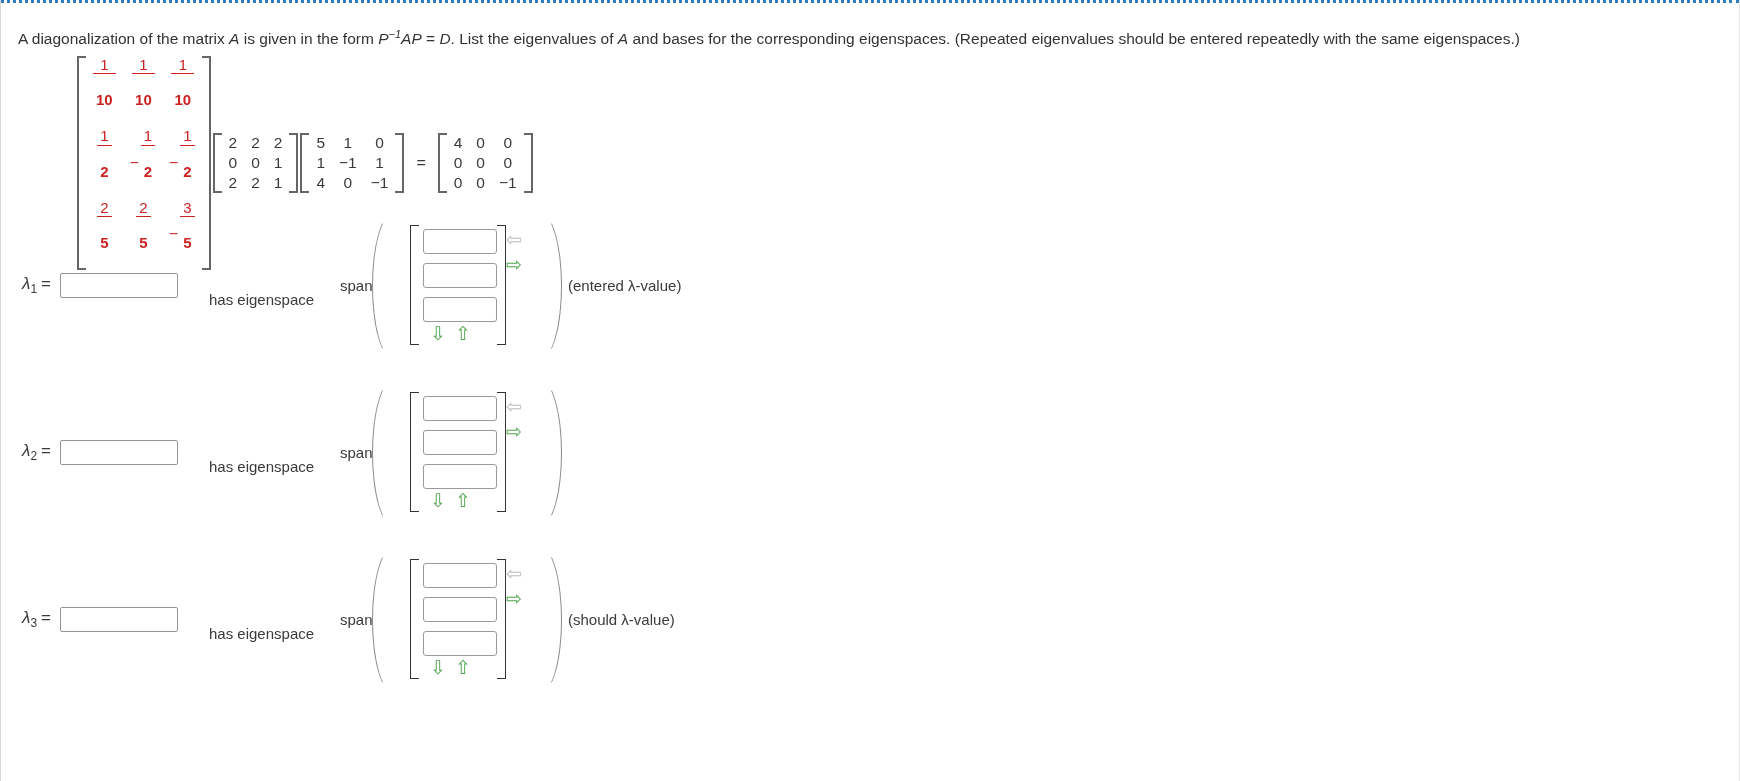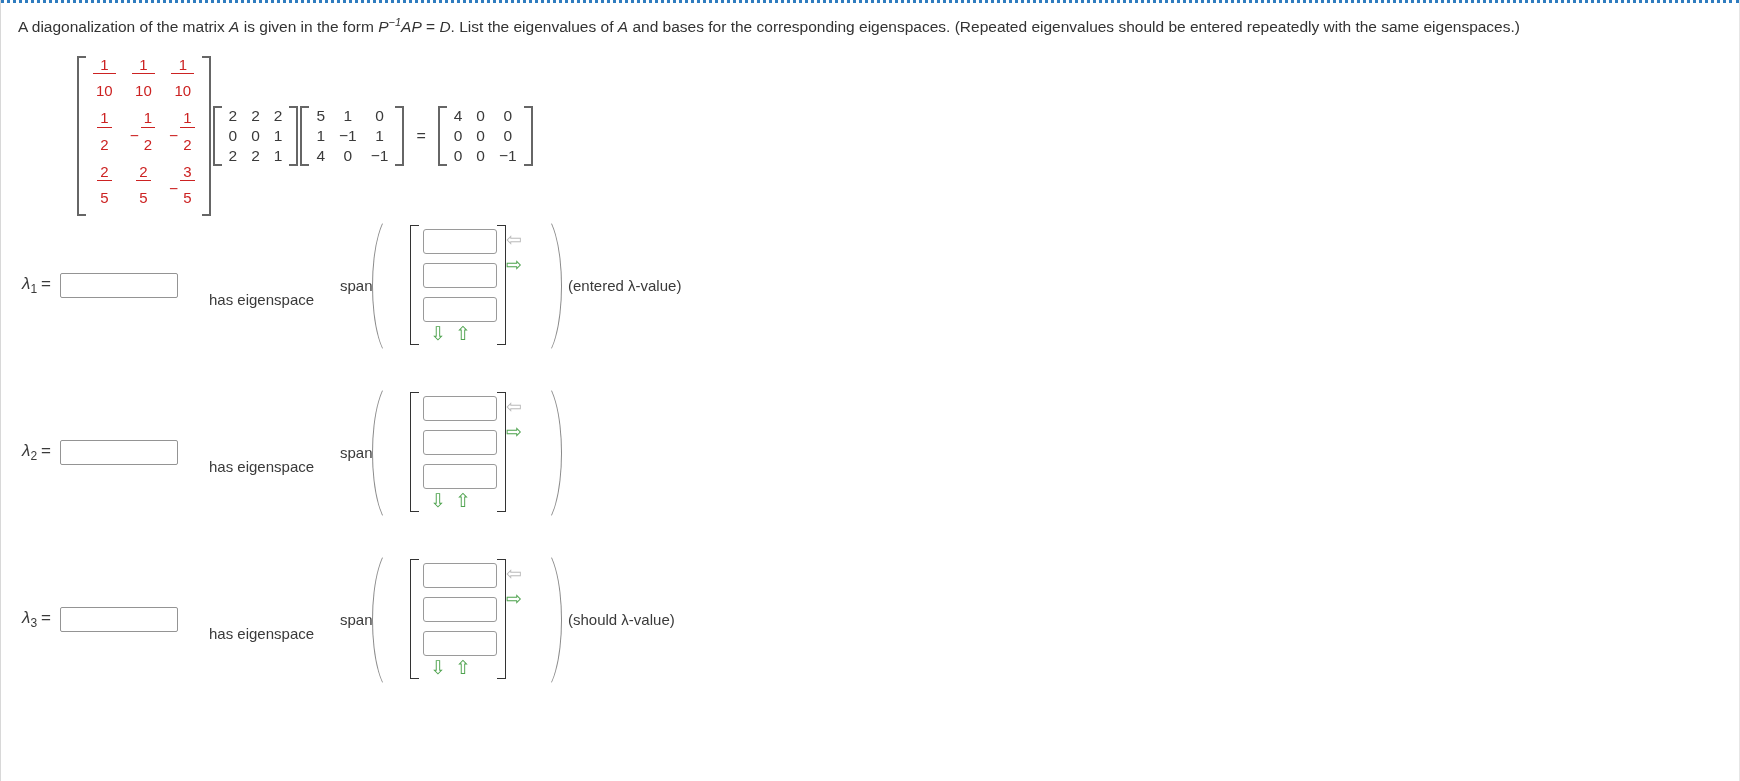--- a/index.html
+++ b/index.html
@@ -35,21 +35,21 @@
   }
   .right-edge {
     position: absolute;
     top: 0; right: 0;
     width: 1px; height: 781px;
     background: #e6e6e6;
   }
 
   .prompt {
     position: absolute;
-    top: 10px;
+    top: 22px;
     left: 18px;
     width: 1690px;
     font-size: 15.5px;
     line-height: 25px;
     color: #333333;
   }
   .prompt i { font-style: italic; }
   .sup {
     font-size: 11px;
     vertical-align: super;
@@ -96,21 +96,21 @@
   
   .frac {
     display: inline-flex;
     flex-direction: column;
     align-items: center;
     vertical-align: middle;
     line-height: 1.08;
     font-size: 15px;
   }
   .frac .num { padding: 0 3px; }
-  .frac .den { padding: 9px 3px; border-top: 1.5px solid #cc2222; }
+  .frac .den { padding: 18px 3px; border-top: 1.5px solid #cc2222; font-weight: bold; }
   .minus { display: inline-block; vertical-align: middle; padding-right: 2px; }
   td.fcell { padding: 4px 6px; }
   .eqsign { padding: 0 11px; font-size: 16px; color: #3a3a3a; }
 
   
   .row {
     position: absolute;
     left: 0;
     width: 1740px;
     height: 170px;

